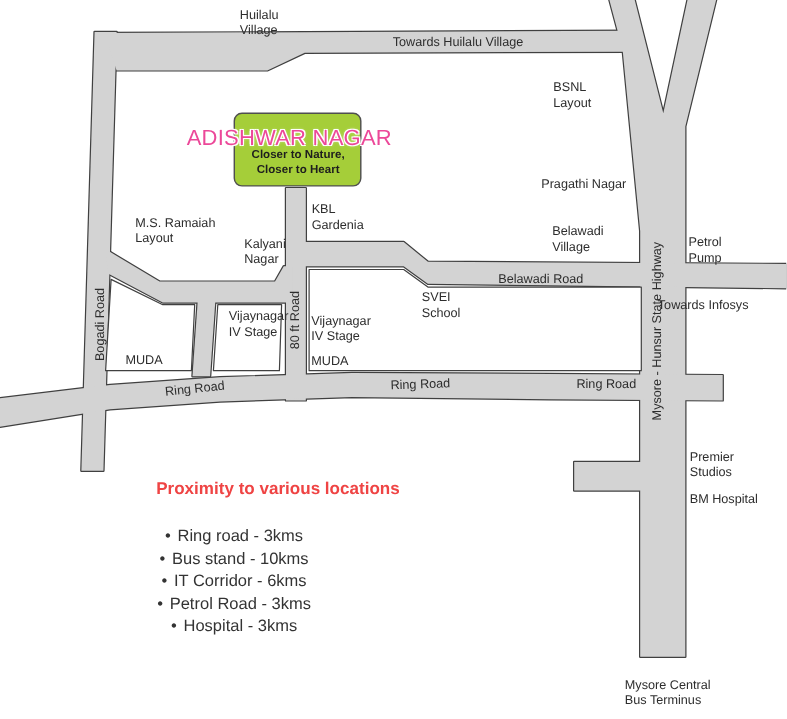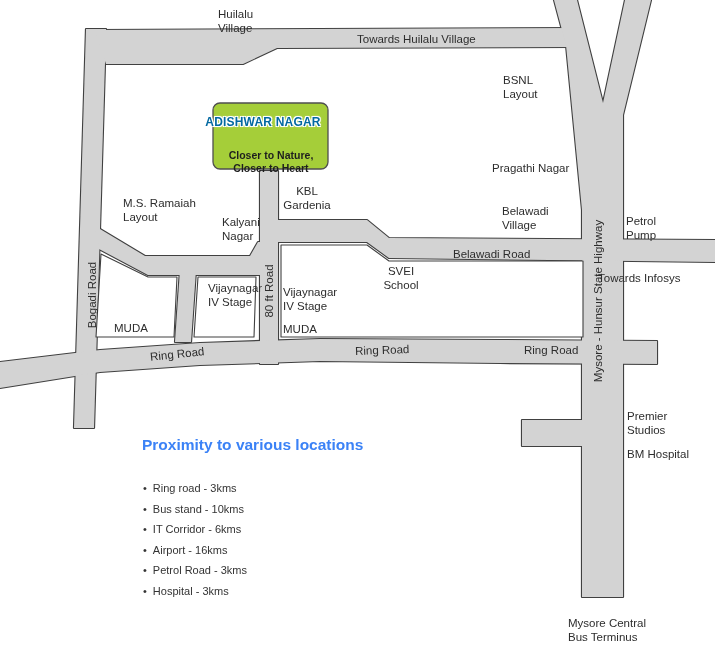--- a/index.html
+++ b/index.html
@@ -9,41 +9,41 @@
   }
   #roads{position:absolute;left:0;top:0;}
   .roadA{fill:#d3d3d3;stroke:#404040;stroke-width:2.2;stroke-linejoin:round;}
   .roadB{fill:#d3d3d3;stroke:none;}
   .block{fill:#ffffff;stroke:#404040;stroke-width:1.1;stroke-linejoin:round;}
   .signbox{fill:#a5ce39;stroke:#4f4f4f;stroke-width:1.3;}
   .lbl{
     position:absolute;font-size:11.5px;line-height:14.2px;white-space:pre-line;
     color:#2d2d2d;
   }
-  .ctr{transform:translateX(-50%);text-align:center;}
+  .ctr{transform:translateX(-50%);text-align:left;}
   .rot{transform:translate(-50%,-50%) rotate(-90deg);white-space:nowrap;}
   .tilt6{transform:rotate(-6deg);}
   .tilt2{transform:rotate(-2deg);}
   .sign-title{
     position:absolute;left:263px;top:115px;transform:translateX(-50%);
-    font-size:12px;font-weight:bold;letter-spacing:.2px;color:#0369a1;white-space:nowrap;
+    font-size:20px;font-weight:normal;letter-spacing:.2px;color:#ec4899;white-space:nowrap;
     text-shadow:-1px -1px 0 #fff,1px -1px 0 #fff,-1px 1px 0 #fff,1px 1px 0 #fff,0 0 3px #fff;
   }
   .sign-tagline{
     position:absolute;left:271px;top:135px;transform:translateX(-50%);
     font-size:10.5px;line-height:13px;font-weight:bold;color:#1e1e1e;
-    text-align:center;white-space:pre-line;margin-top:14px;
+    text-align:center;white-space:pre-line;
   }
   .prox-heading{
     position:absolute;left:142px;top:436px;
-    font-size:15.5px;font-weight:bold;color:#3b82f6;white-space:nowrap;
+    font-size:15.5px;font-weight:bold;color:#ef4444;white-space:nowrap;
   }
   .prox-list{
     position:absolute;left:143px;top:478px;margin:0;padding:0;list-style:none;
-    font-size:11px;color:#333333;
+    font-size:15px;color:#333333;text-align:center;
   }
   .prox-list li{height:20.6px;line-height:20.6px;white-space:nowrap;}
   .prox-list .bullet{margin-right:6px;}
 </style>
 </head>
 <body>
 
 <div id="stage">
 
   <svg id="roads" width="715" height="654" viewBox="0 0 715 654">
@@ -132,18 +132,17 @@
 Studios</div>
   <div class="lbl" style="left:627px;top:447px">BM Hospital</div>
   <div class="lbl" style="left:568px;top:616px">Mysore Central
 Bus Terminus</div>
 
   <div class="prox-heading">Proximity to various locations</div>
   <ul class="prox-list">
     <li><span class="bullet">•</span><span>Ring road - 3kms</span></li>
     <li><span class="bullet">•</span><span>Bus stand - 10kms</span></li>
     <li><span class="bullet">•</span><span>IT Corridor - 6kms</span></li>
-    <li><span class="bullet">•</span><span>Airport - 16kms</span></li>
     <li><span class="bullet">•</span><span>Petrol Road - 3kms</span></li>
     <li><span class="bullet">•</span><span>Hospital - 3kms</span></li>
   </ul>
 
 </div>
 
 </body></html>

